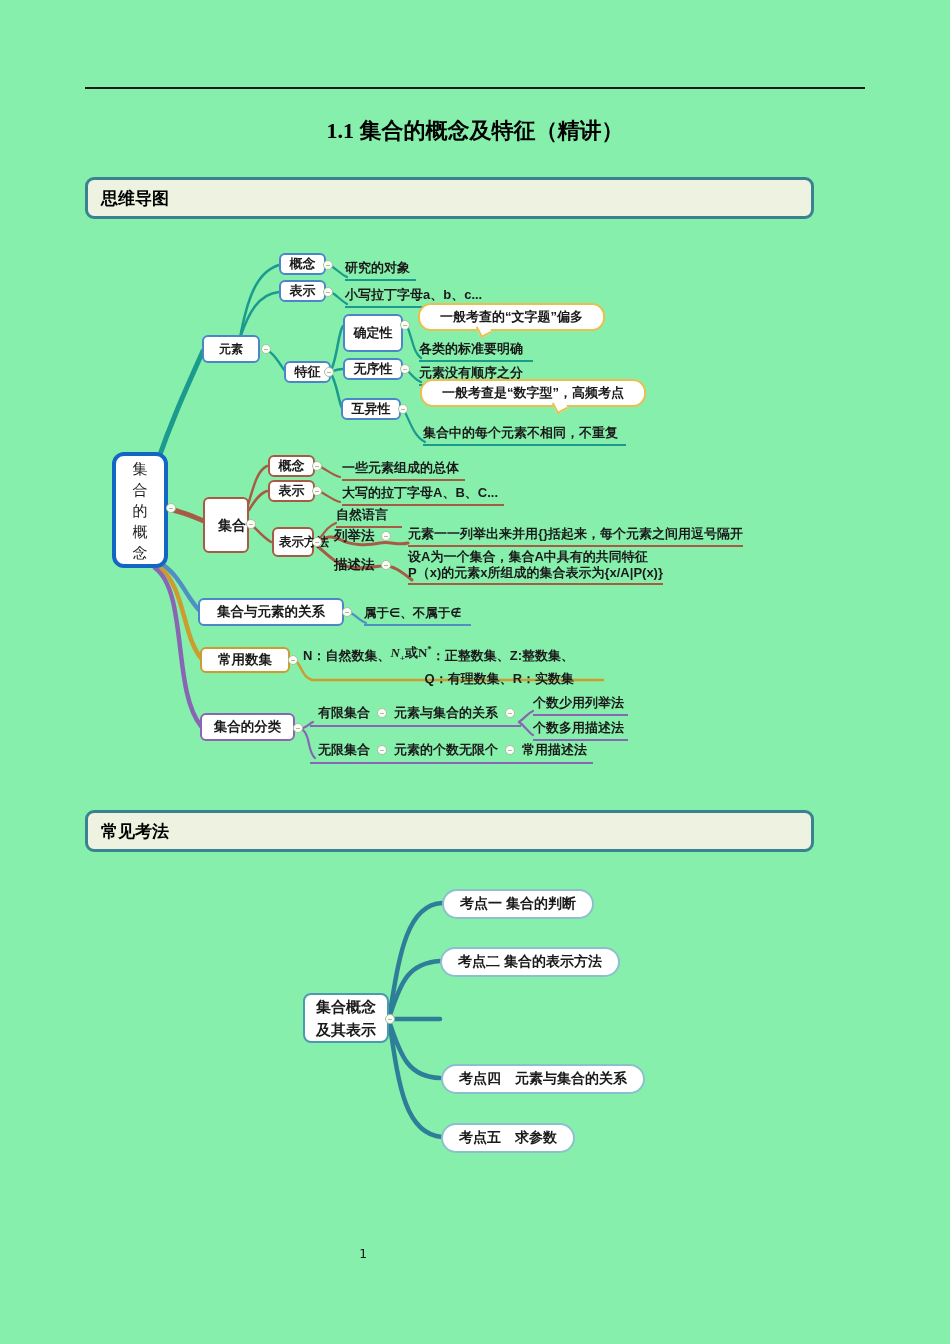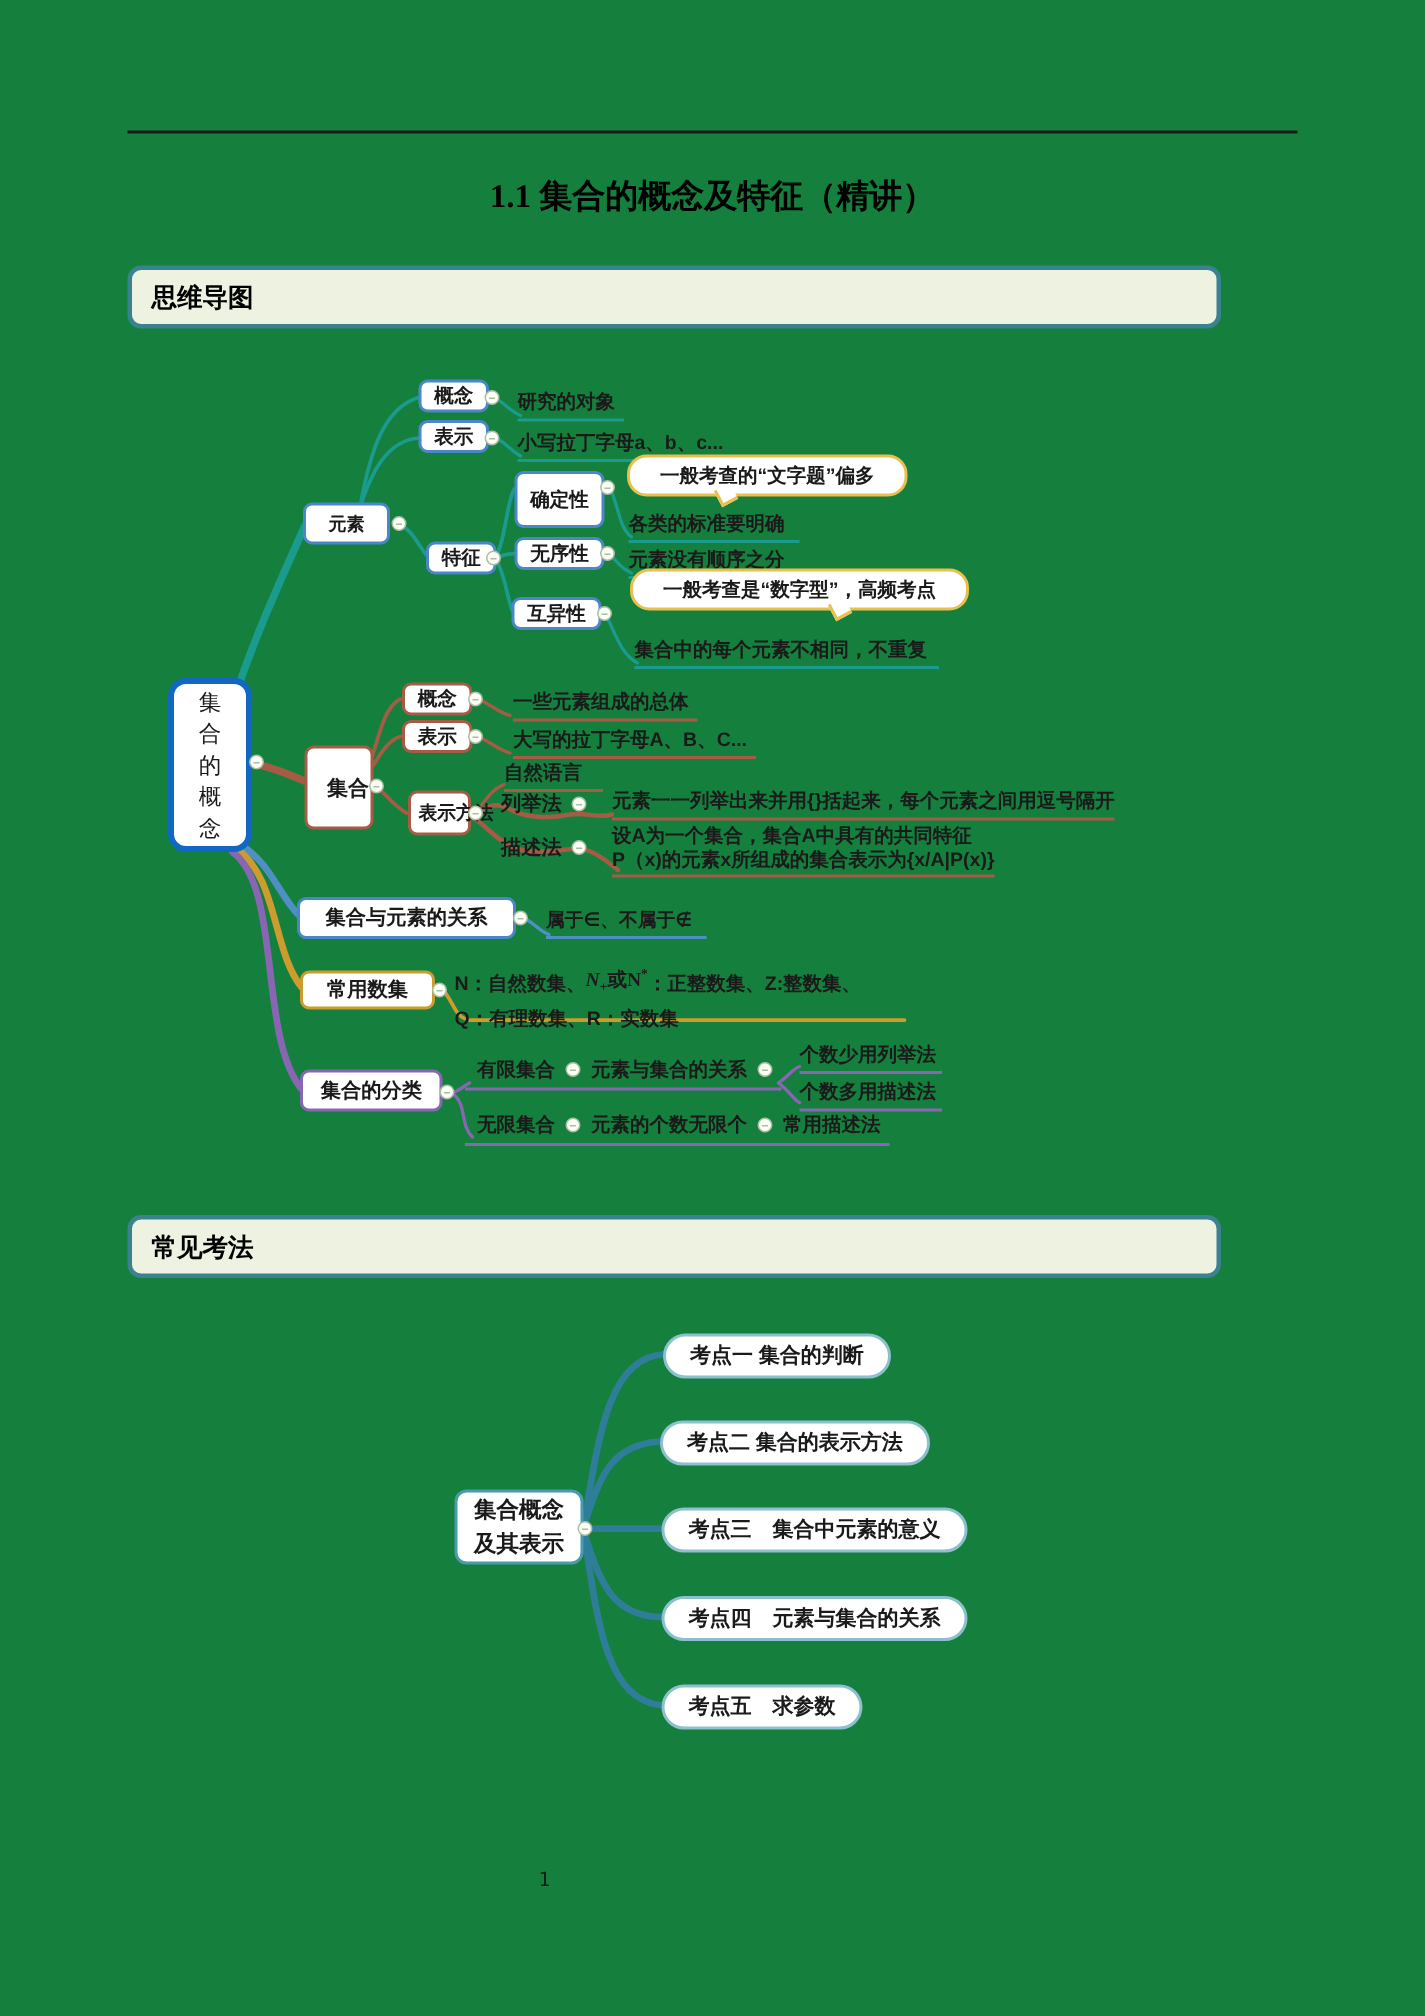--- a/index.html
+++ b/index.html
@@ -1,16 +1,16 @@
 <!DOCTYPE html>
 <html><head>
 <meta charset="utf-8">
 <style>
   html,body{margin:0;padding:0;background:#fff;}
-  .page{position:relative;width:950px;height:1344px;background:#15803d;overflow:hidden;
+  .page{position:relative;width:950px;height:1344px;background:#86efac;overflow:hidden;
         font-family:"Liberation Sans","DejaVu Sans",sans-serif;color:#1a1a1a;}
   .top-rule{position:absolute;left:85px;top:87px;width:780px;height:2px;background:#1a1a1a;}
   .title{position:absolute;left:0;top:116px;width:950px;margin:0;text-align:center;
          font-family:"Liberation Serif","DejaVu Serif",serif;font-size:22px;font-weight:bold;color:#000;}
   .secbox{position:absolute;left:85px;width:729px;height:42px;background:#edf2e1;
           border:3px solid #3a8290;border-radius:9px;display:flex;align-items:center;
           padding-left:13px;box-sizing:border-box;}
   .secbox span{font-family:"Liberation Serif","DejaVu Serif",serif;font-size:17px;font-weight:bold;color:#000;}
   svg.branches{position:absolute;left:0;top:0;z-index:1;}
   svg.branches path{fill:none;stroke-linecap:round;stroke-linejoin:round;}
@@ -34,21 +34,21 @@
         padding:3px 20px;font-size:13px;font-weight:600;white-space:nowrap;z-index:2;}
   .callout .tail{position:absolute;bottom:-7px;width:10px;height:10px;background:#fff;
         border-right:2px solid #e9bf4e;border-bottom:2px solid #e9bf4e;transform:rotate(62deg);}
   .dot{position:absolute;width:10px;height:10px;background:#fcfdf5;border:1px solid #a9bfa4;
         border-radius:50%;z-index:3;box-sizing:border-box;}
   .dot::after{content:"";position:absolute;left:2px;top:3.5px;width:4px;height:1px;background:#a9bfa4;}
   .dot.inline{position:relative;display:inline-block;flex:none;}
   .clsrow{position:absolute;display:flex;align-items:center;gap:7px;font-size:13px;font-weight:600;
         white-space:nowrap;border-bottom:2px solid #8966b4;padding:0 6px 3px 8px;z-index:2;}
   .numsets{position:absolute;left:303px;top:644px;font-size:13px;font-weight:600;line-height:17px;
-        white-space:nowrap;z-index:2;}
+        white-space:nowrap;z-index:2;text-align:right;}
   .mathn{position:relative;top:-3px;font-family:"Liberation Serif","DejaVu Serif",serif;font-weight:bold;}
   .mathn i{font-style:italic;}
   .mathn sub,.mathn sup{font-size:9px;}
   .m2root{position:absolute;left:303px;top:993px;width:86px;height:50px;background:#fff;
         border:2px solid #4b9ab0;border-radius:8px;display:flex;flex-direction:column;align-items:center;
         justify-content:center;font-size:15px;font-weight:bold;line-height:23px;z-index:2;box-sizing:border-box;}
   .pill{position:absolute;background:#fff;border:2px solid #8cc0cf;border-radius:16px;
         padding:4px 16px;font-size:14px;font-weight:600;white-space:nowrap;z-index:2;}
   .pagenum{position:absolute;left:340px;top:1246px;width:46px;text-align:center;font-size:13px;
         font-family:"DejaVu Sans Mono",monospace;}
@@ -236,19 +236,18 @@
   </div>
 
   <div class="m2root">
     <div>集合概念</div>
     <div>及其表示</div>
   </div>
   <span class="dot" style="left:385px;top:1014px"></span>
 
   <div class="pill" style="left:442px;top:889px">考点一 集合的判断</div>
   <div class="pill" style="left:440px;top:947px">考点二 集合的表示方法</div>
-  <div class="pill" style="left:441px;top:1005px">考点三　集合中元素的意义</div>
   <div class="pill" style="left:441px;top:1064px">考点四　元素与集合的关系</div>
   <div class="pill" style="left:441px;top:1123px">考点五　求参数</div>
 
   <div class="pagenum">1</div>
 
 </div>
 
 </body></html>

